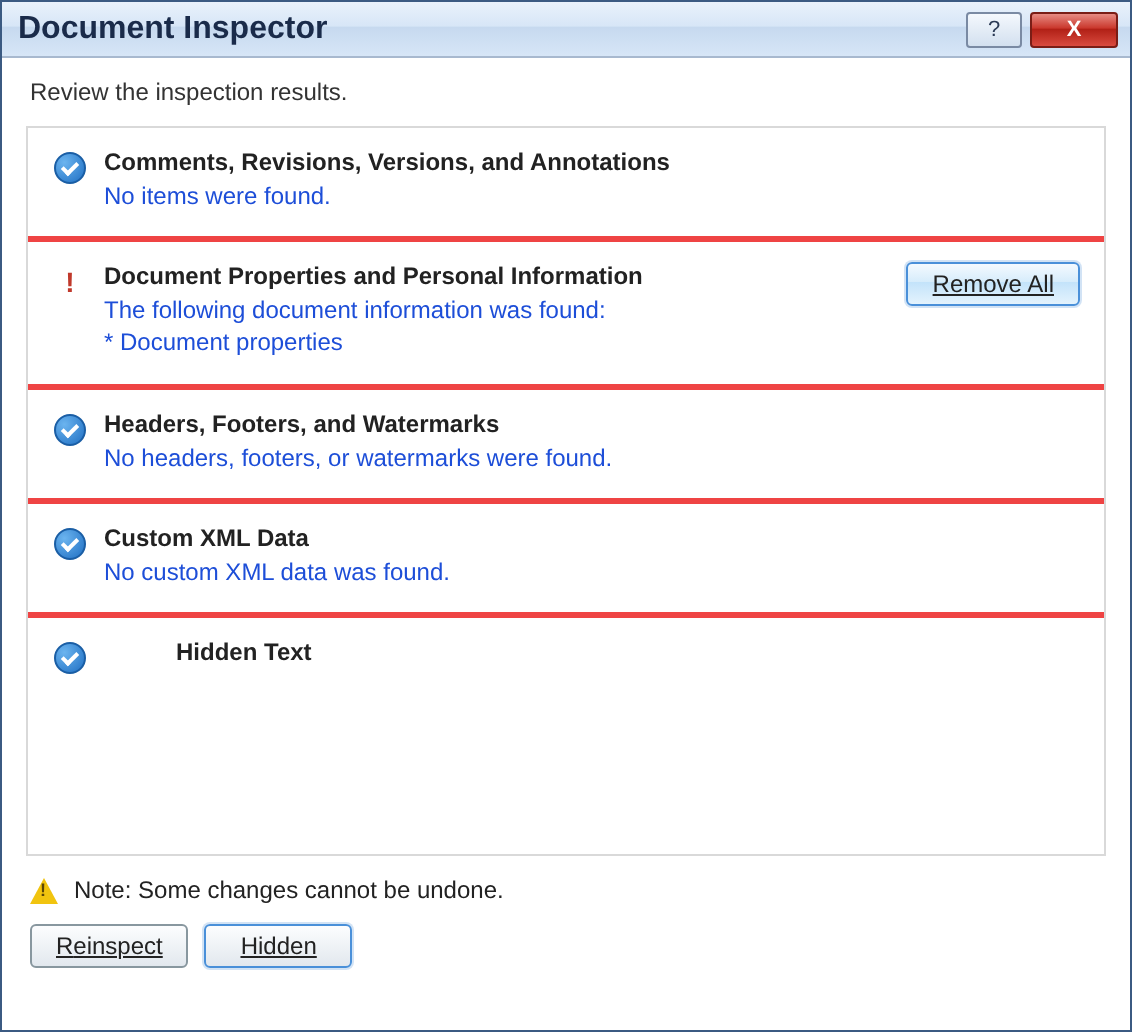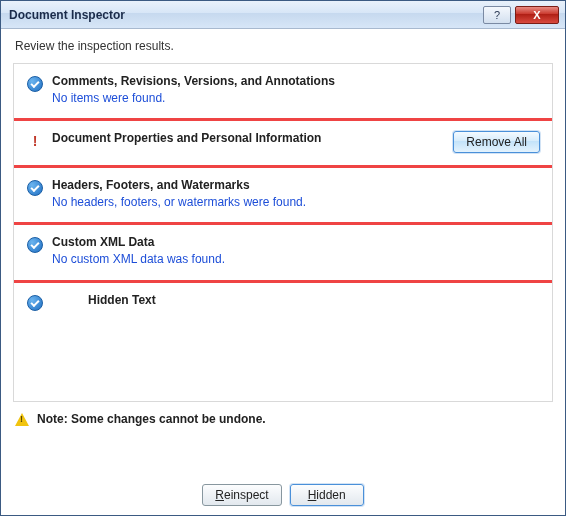--- a/index.html
+++ b/index.html
@@ -20,21 +20,21 @@
     height: 28px;
     background: linear-gradient(to bottom, #e9f1fb 0%, #d7e6f7 45%, #c6d9ef 46%, #d7e6f7 100%);
     border-bottom: 1px solid #a8b9cf;
     display: flex; align-items: center;
     padding-left: 8px;
   }
   .titlebar-title {
     font-weight: bold;
     color: #1a2b4a;
     flex: 1;
-    font-size: 12px;
+    font-size: 16px;
   }
   .win-btn {
     width: 28px; height: 18px;
     border: 1px solid #7a8aa3;
     border-radius: 2px;
     margin-right: 4px;
     display: flex; align-items: center; justify-content: center;
     font-size: 11px;
     background: linear-gradient(to bottom, #f4f8fd, #d3e0ef);
     color: #2b3a55;
@@ -101,55 +101,54 @@
   .btn {
     min-width: 74px;
     padding: 3px 12px;
     border: 1px solid #88979f;
     border-radius: 3px;
     background: linear-gradient(to bottom, #fcfdfe, #e2e8ee);
     font-family: inherit;
     font-size: 12px;
     text-align: center;
     color: #222;
+    text-decoration: underline;
   }
   .btn.highlight {
     border-color: #4a90d9;
     background: linear-gradient(to bottom, #f4faff, #d6ecfb 45%, #c3e3fa 46%, #e4f3fd 100%);
     box-shadow: 0 0 0 1px rgba(74,144,217,0.25);
   }
   .btn.default {
     border-color: #4a90d9;
     box-shadow: 0 0 0 1px rgba(74,144,217,0.25);
   }
   .footer-note {
     display: flex; align-items: center;
     padding: 10px 14px 6px 14px;
     gap: 8px;
-    font-weight: bold;
   }
   .warn-triangle {
     width: 0; height: 0;
     border-left: 7px solid transparent;
     border-right: 7px solid transparent;
     border-bottom: 13px solid #f1c40f;
     position: relative;
   }
   .warn-triangle::after {
     content: "!";
     position: absolute;
     left: -2px; top: 1px;
     font-size: 9px; font-weight: bold;
     color: #5b4607;
   }
   .button-row {
-    display: flex; justify-content: center;
+    display: flex; justify-content: flex-start;
     gap: 8px;
-    padding: 4px 14px 9px 14px;
-    margin-top: 48px;
+    padding: 4px 14px 31px 14px;
   }
   .underline-first::first-letter { text-decoration: underline; }
   .remove-wrap { position: relative; }
 </style>
 </head>
 <body>
 
 <div class="dialog">
 
   <div class="titlebar">
@@ -175,20 +174,22 @@
         <div class="sec-detail">No items were found.</div>
       </div>
     </div>
 
     <div class="section">
       <div class="sec-icon">
           <span class="exclaim">!</span>
         </div>
       <div class="sec-body">
         <div class="sec-title">Document Properties and Personal Information</div>
+        <div class="sec-detail" style="white-space:pre-line">The following document information was found:
+* Document properties</div>
       </div>
       <div class="sec-action remove-wrap">
         <button class="btn highlight">Remove All</button>
         
       </div>
     </div>
 
     <div class="section">
       <div class="sec-icon">
           <div class="check-circle"></div>

